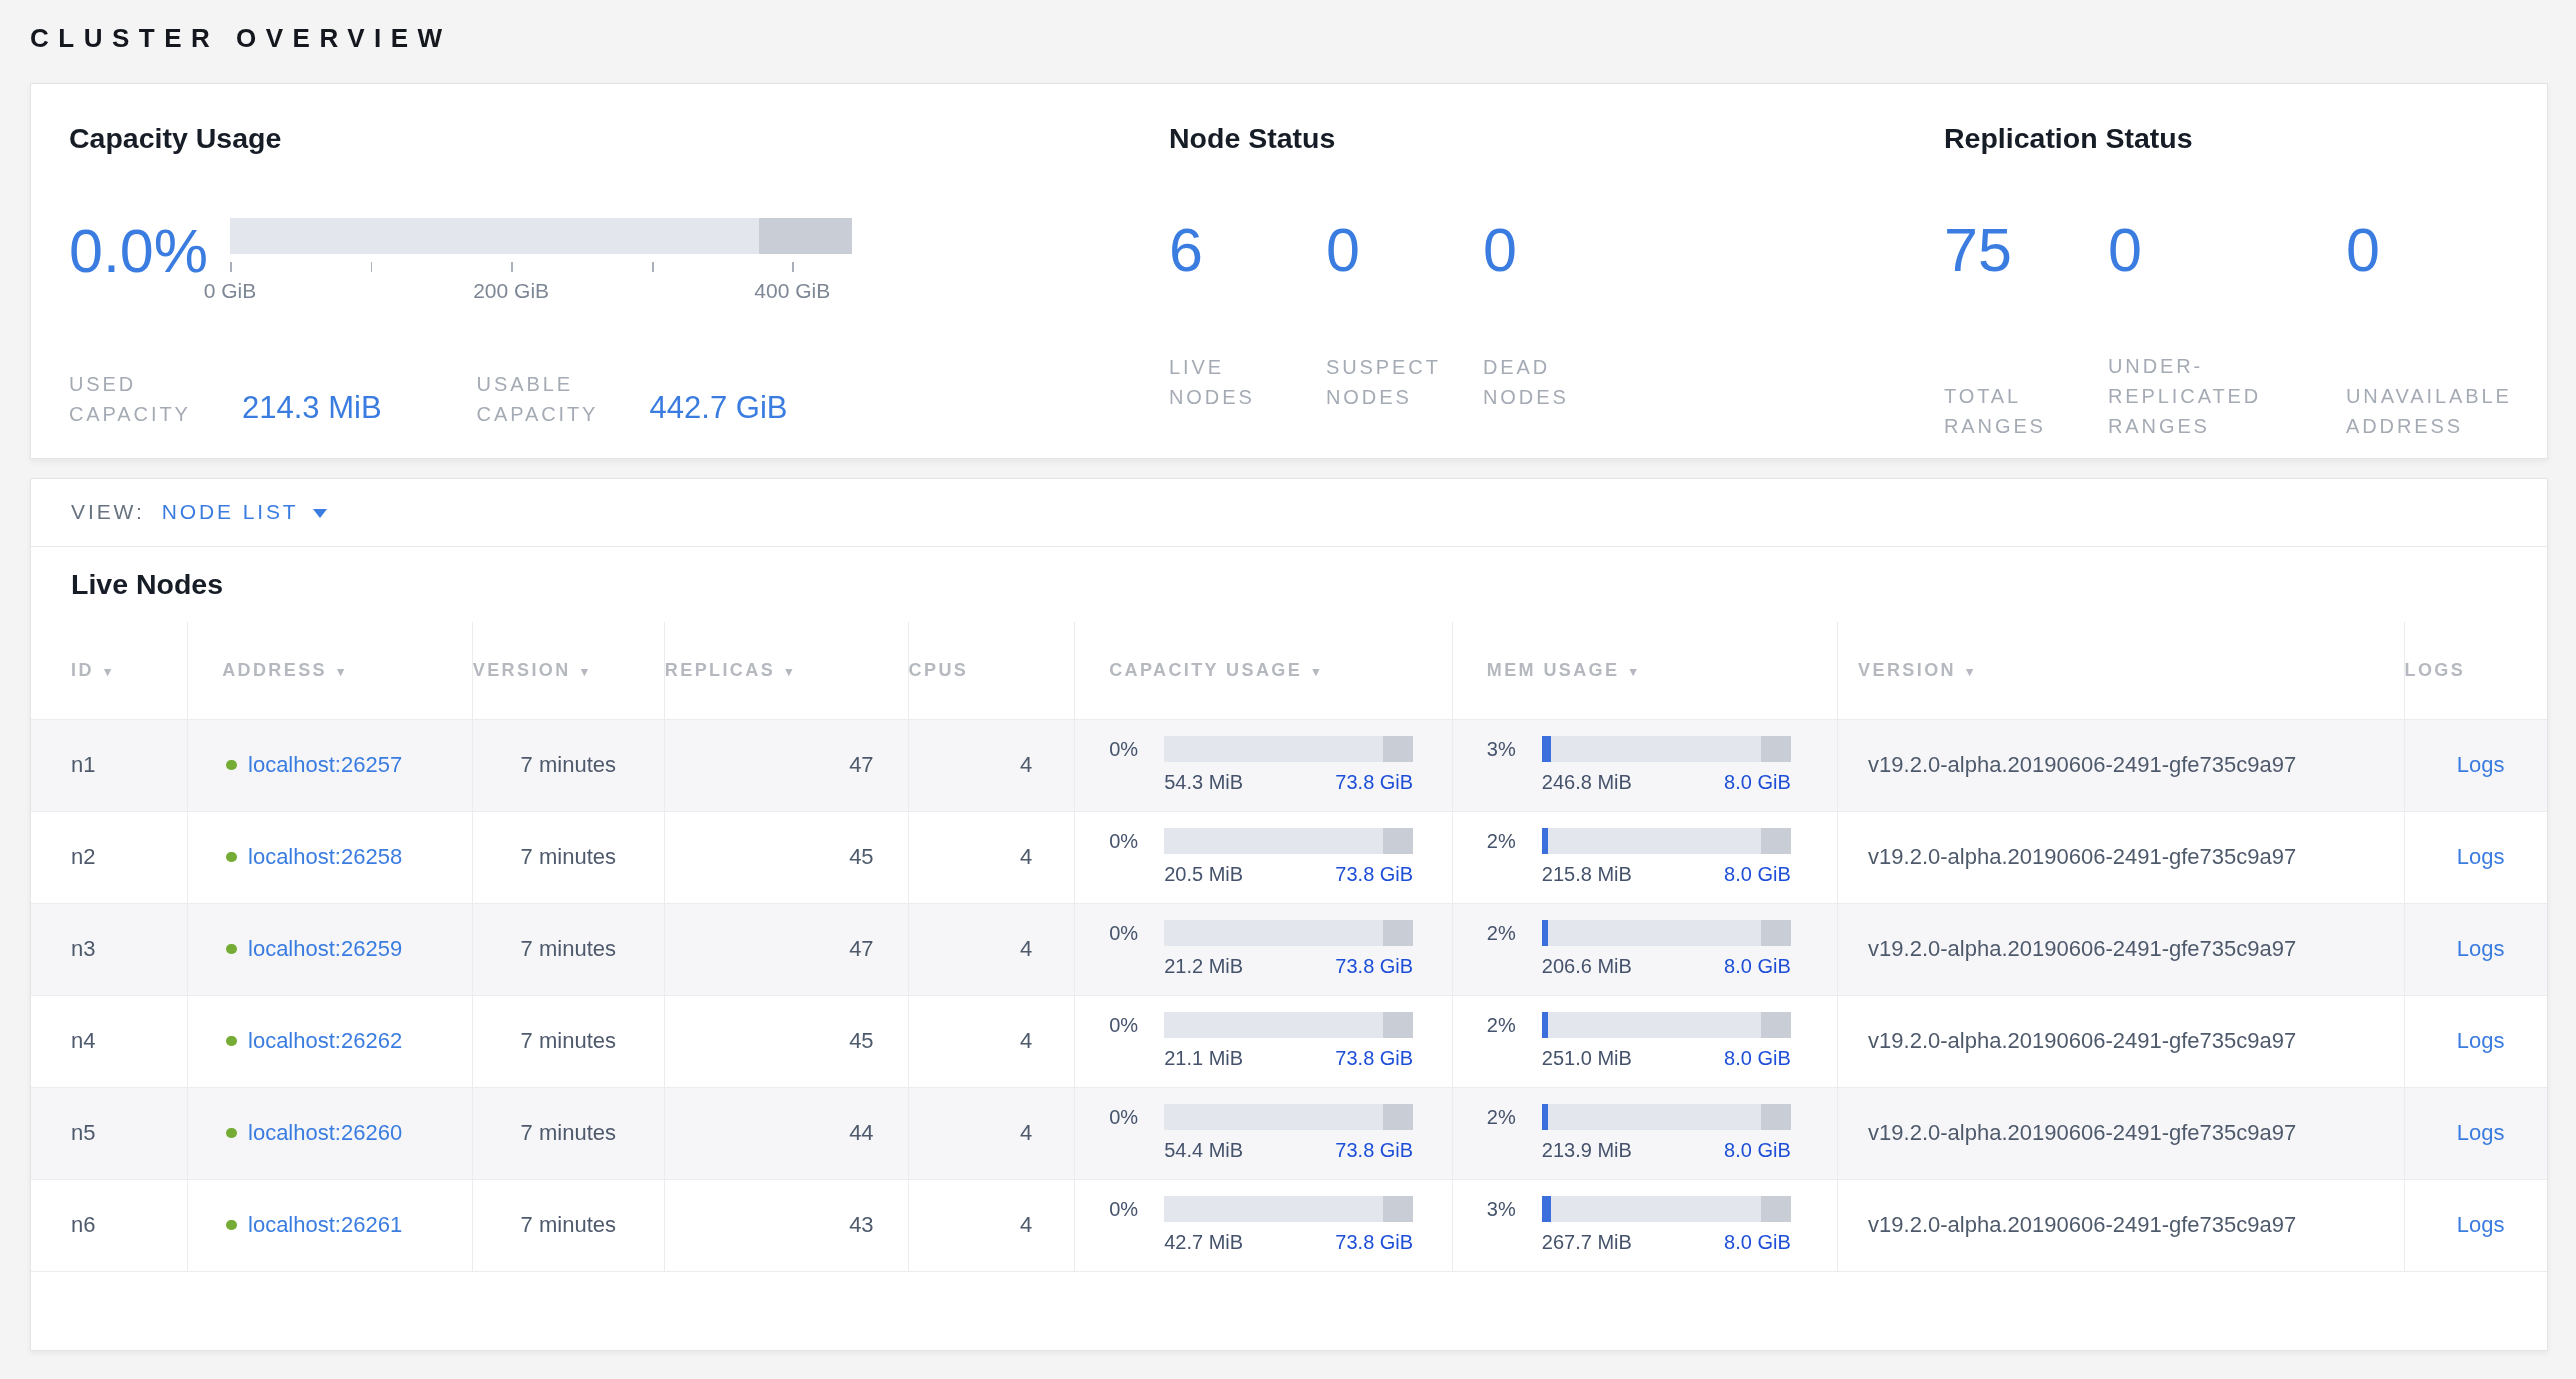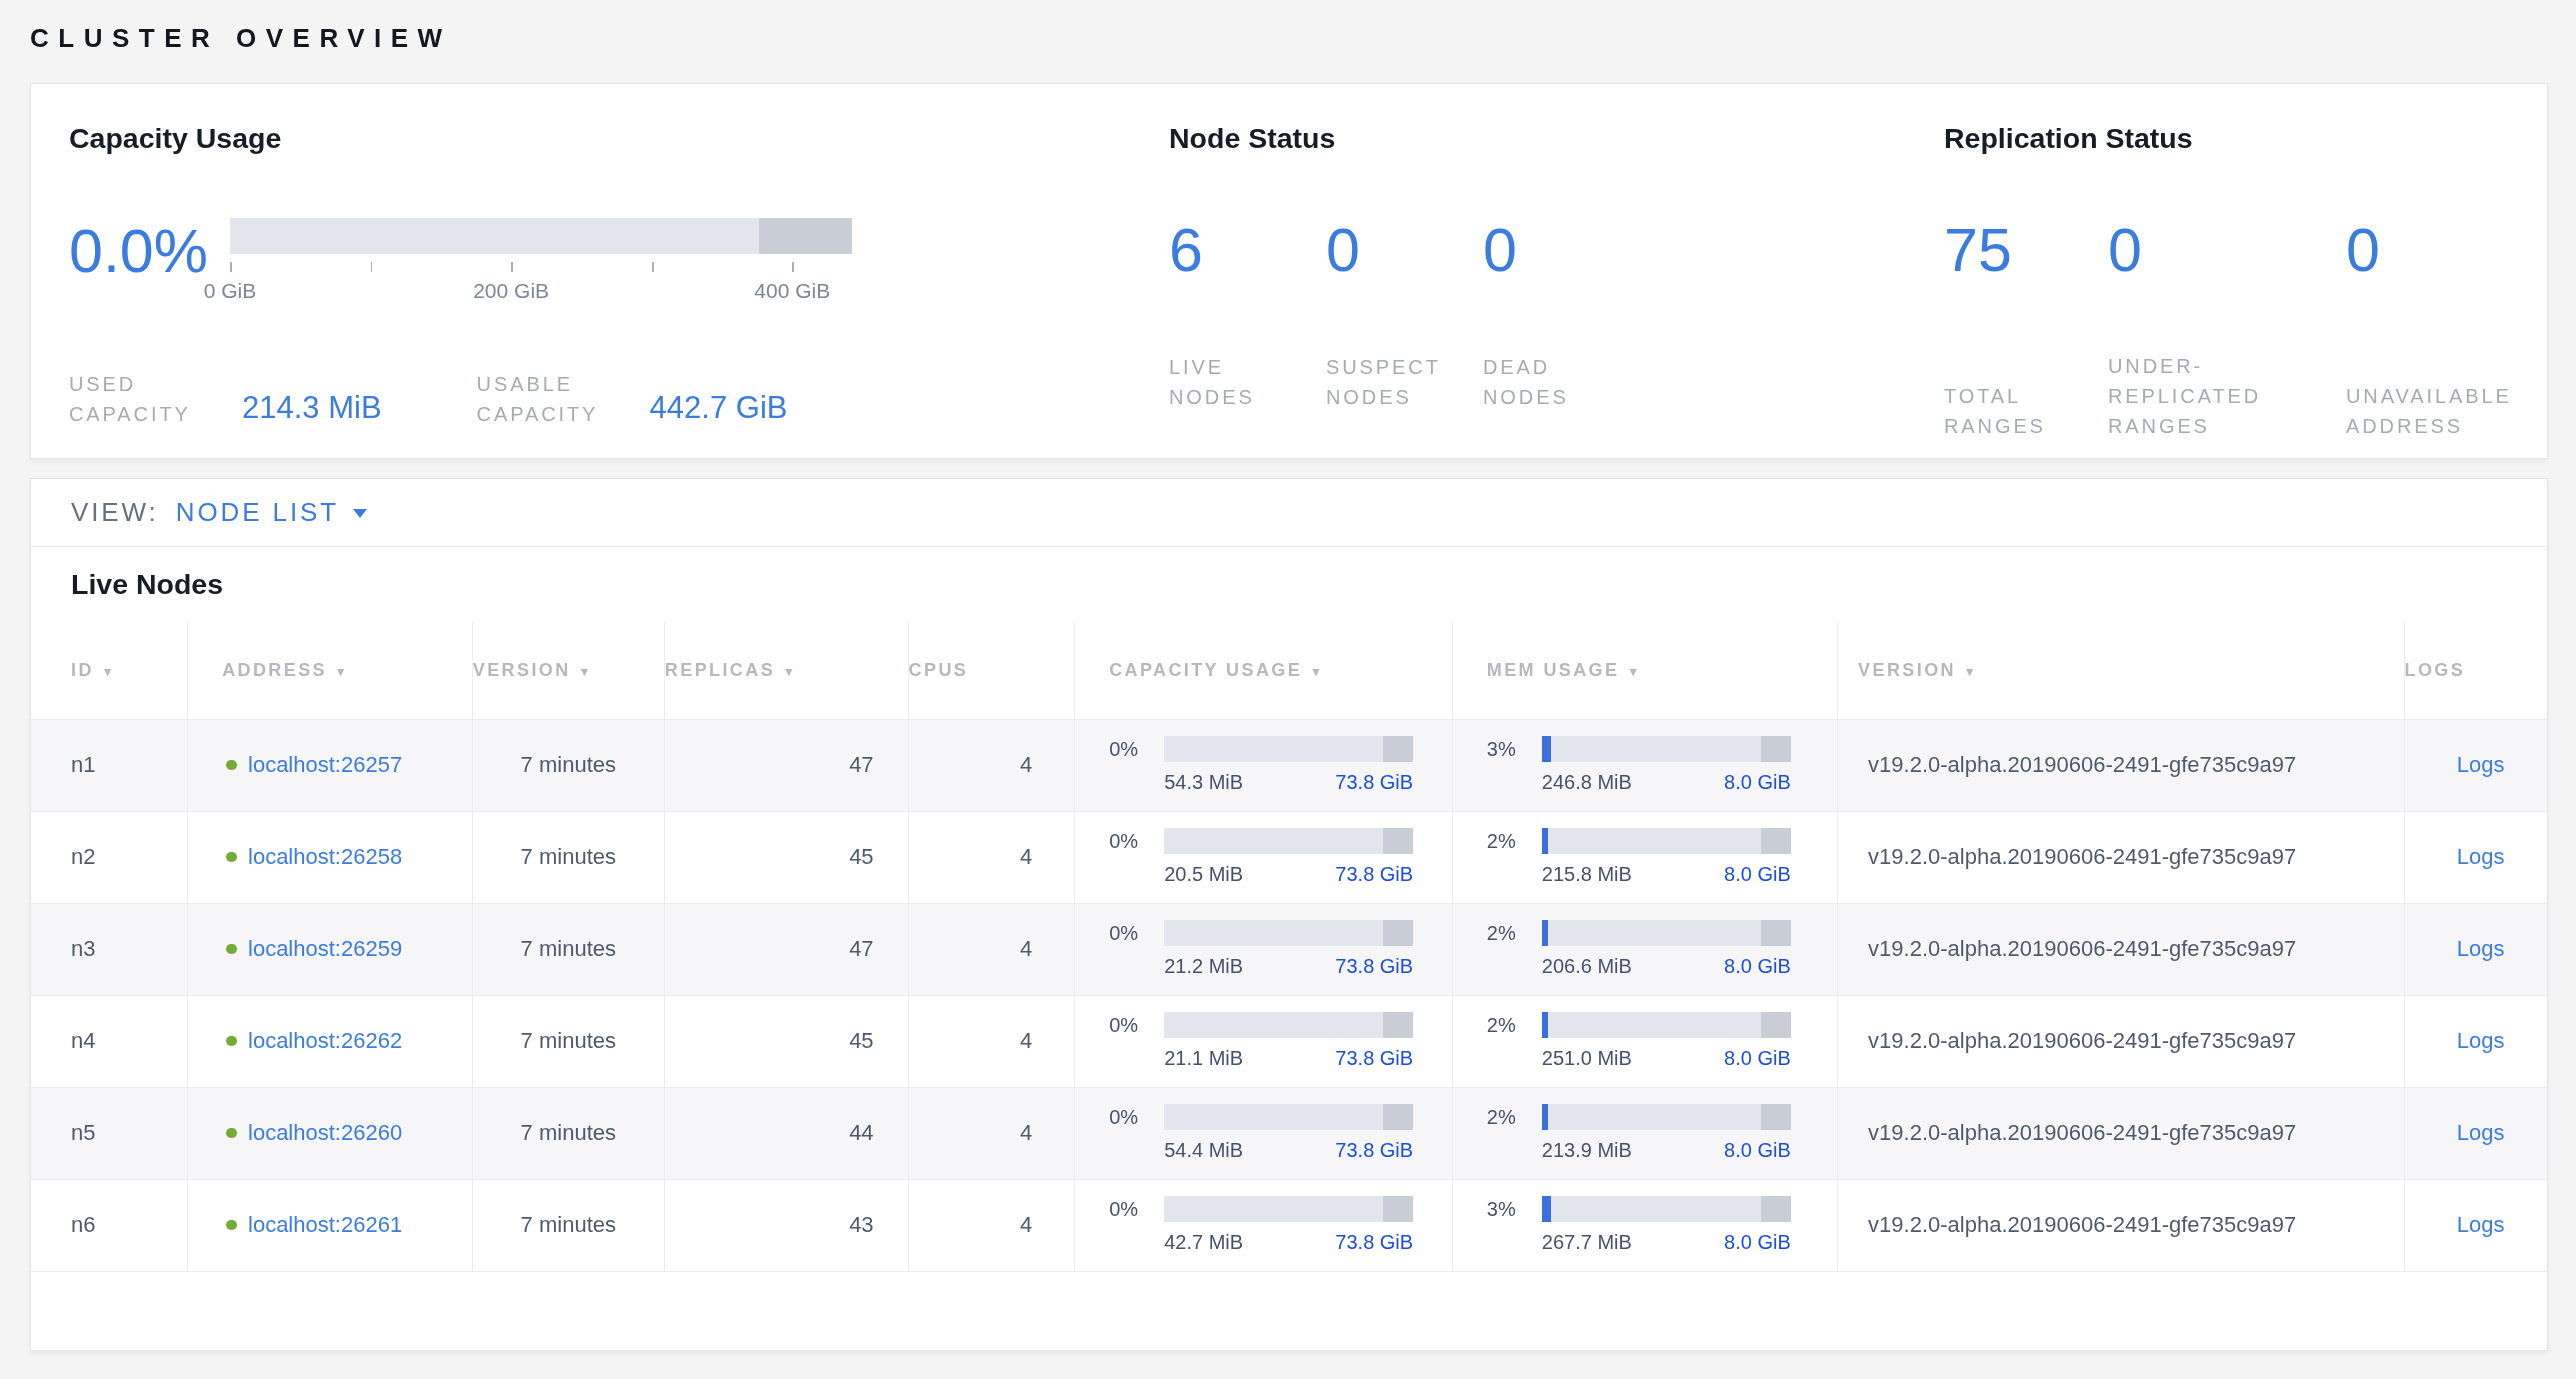--- a/index.html
+++ b/index.html
@@ -88,21 +88,21 @@
   .col-repl .stat-cell-1{width:238px;}
   .col-repl .stat-cell-2{width:219px;}
   .col-repl .stat-labels .stat-cell-1 .gray-label{display:inline-block;max-width:190px;}
 
   
   .panel.nodes{margin-top:19px;height:873px;}
   .view-bar{
     height:67px;border-bottom:1px solid #e9e9ec;
     display:flex;align-items:center;
     padding-left:40px;
-    font-size:26px;letter-spacing:2.9px;
+    font-size:21px;letter-spacing:2.9px;
   }
   .view-label{color:#66727f;}
   .view-select{
     margin-left:17px;color:#3a7ce0;cursor:pointer;
     display:flex;align-items:center;
   }
   .caret-down{
     width:0;height:0;margin-left:14.3px;margin-top:2.9px;
     border-left:7.6px solid transparent;
     border-right:7.6px solid transparent;

